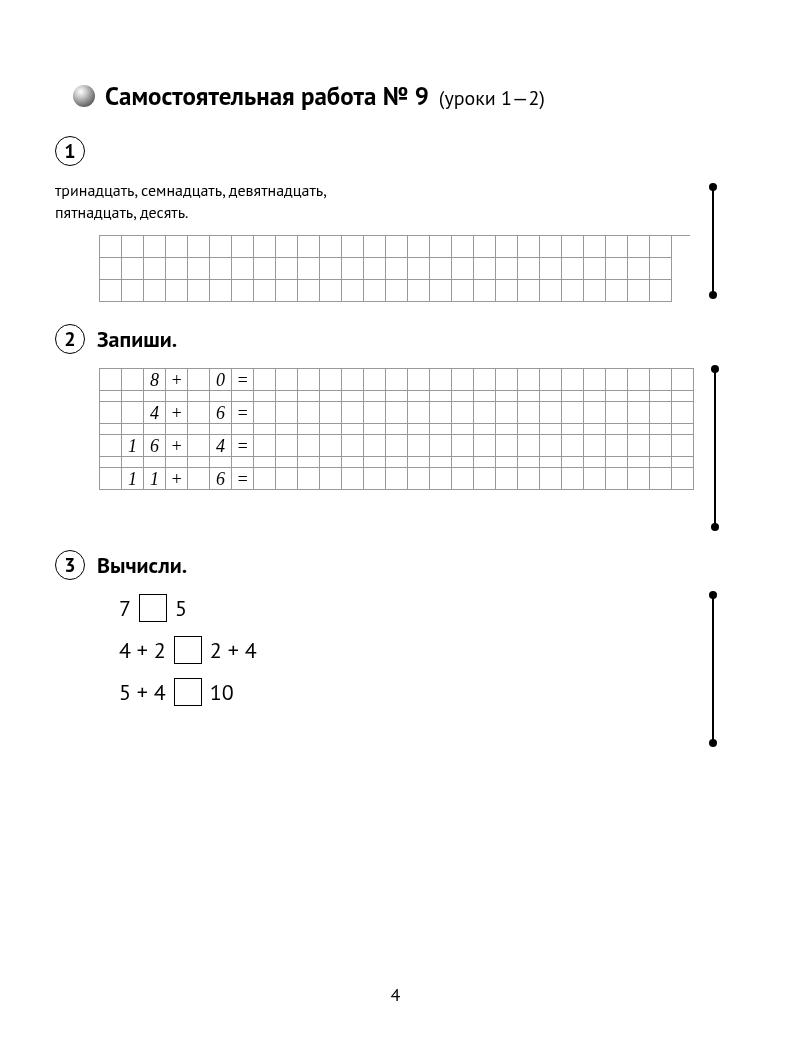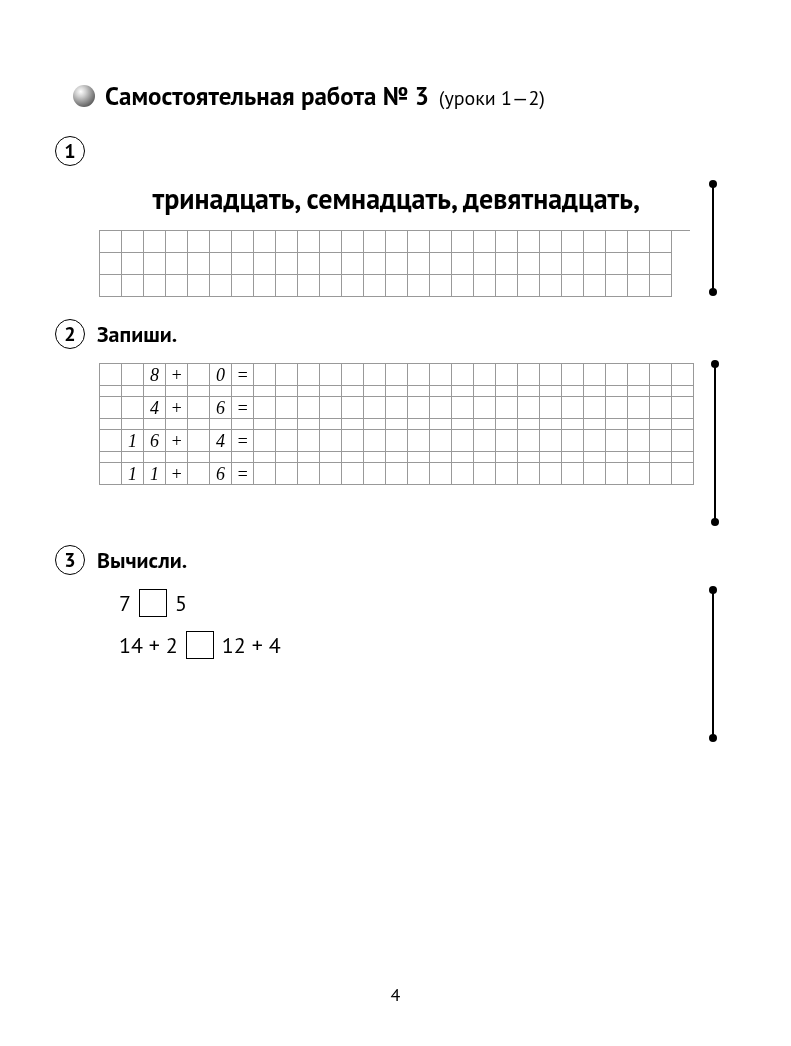--- a/index.html
+++ b/index.html
@@ -52,26 +52,25 @@
     justify-content: center;
     font-size: 20px;
     font-weight: 700;
     flex-shrink: 0;
   }
   .task-label {
     font-size: 22px;
     font-weight: 700;
   }
   .prompt-block {
-    text-align: right;
-    font-size: 28px;
+    text-align: left;
+    font-size: 16px;
     margin: 0 0 12px 0;
     line-height: 1.35;
     padding-right: 50px;
-    font-weight: bold;
   }
   .section {
     display: flex;
     align-items: stretch;
     margin-bottom: 22px;
   }
   .section-body {
     flex: 1;
   }
   .score-col {
@@ -147,32 +146,33 @@
     right: 0;
     text-align: center;
     font-size: 18px;
   }
 </style>
 </head>
 <body>
 
 <div class="title-row">
   <span class="sphere"></span>
-  <span class="title-main">Самостоятельная работа № 3</span>
+  <span class="title-main">Самостоятельная работа № 9</span>
   <span class="title-sub">(уроки 1—2)</span>
 </div>
 
 <div class="task-row">
   <span class="task-num">1</span>
 </div>
 
 <div class="section">
   <div class="section-body">
     <div class="prompt-block">
       <div>тринадцать, семнадцать, девятнадцать,</div>
+      <div>пятнадцать, десять.</div>
     </div>
     <div class="grid grid-26" id="grid1">
         <div class="cell"></div>
         <div class="cell"></div>
         <div class="cell"></div>
         <div class="cell"></div>
         <div class="cell"></div>
         <div class="cell"></div>
         <div class="cell"></div>
         <div class="cell"></div>
@@ -468,23 +468,28 @@
 
 <div class="section" style="margin-top:10px;">
   <div class="section-body">
     <div class="cmp-list" id="cmp">
         <div class="cmp-row">
           <span>7</span>
           <span class="cmp-box"></span>
           <span>5</span>
         </div>
         <div class="cmp-row">
-          <span>14 + 2</span>
+          <span>4 + 2</span>
           <span class="cmp-box"></span>
-          <span>12 + 4</span>
+          <span>2 + 4</span>
+        </div>
+        <div class="cmp-row">
+          <span>5 + 4</span>
+          <span class="cmp-box"></span>
+          <span>10</span>
         </div>
       </div>
   </div>
   <div class="score-col">
     <div class="score-wrap3">
         <div class="score-line"></div>
       </div>
   </div>
 </div>
 

